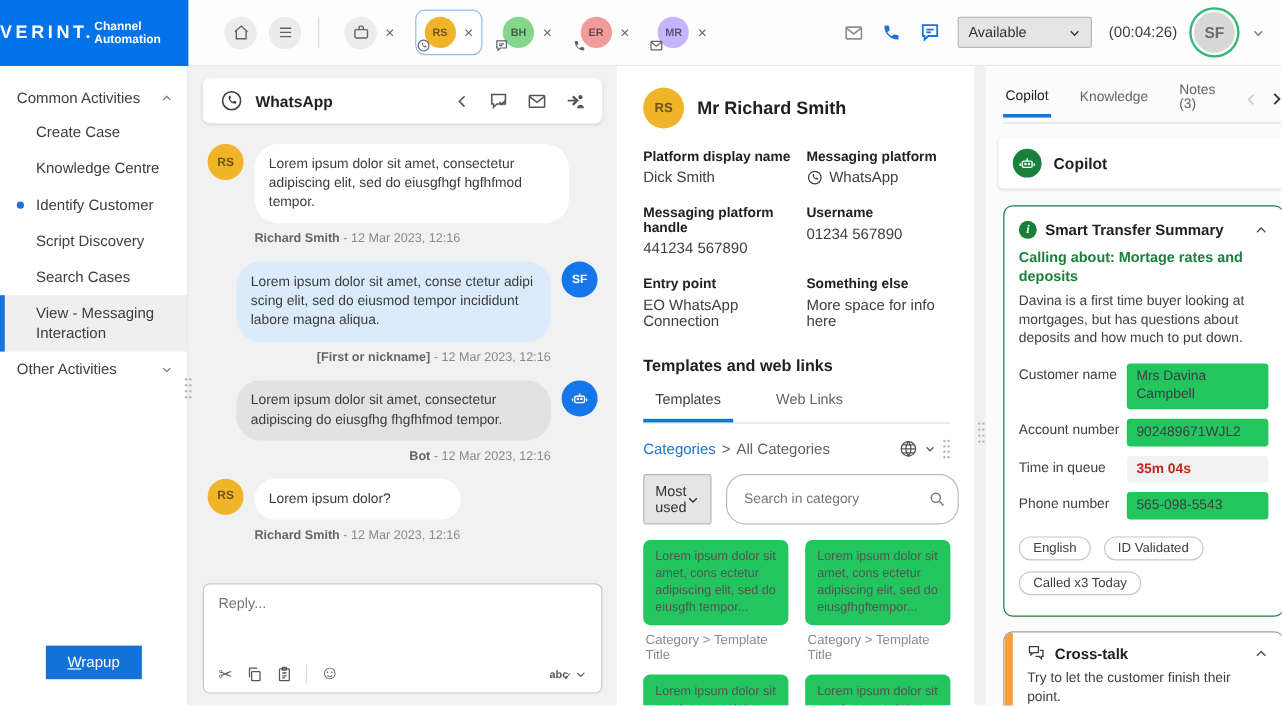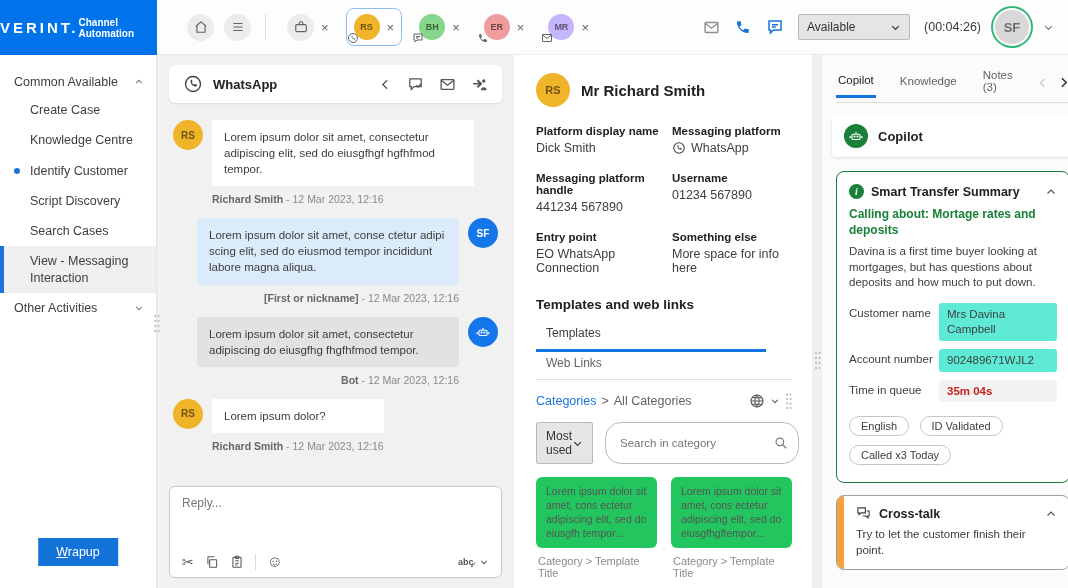--- a/index.html
+++ b/index.html
@@ -60,21 +60,21 @@
     display:flex; flex-direction:column; }
   .chat-head { background:#fff; border-radius:6px; box-shadow:0 1px 2px rgba(0,0,0,.10);
     height:38px; display:flex; align-items:center; padding:0 14px; gap:10px; flex:0 0 auto; }
   .chat-title { font-size:13px; font-weight:bold; color:#222; }
   .chat-head-icons { margin-left:auto; display:flex; align-items:center; gap:15px; color:#555; }
   .chat-body { flex:1; overflow:hidden; padding:4px 2px; }
   .msg-row { display:flex; gap:9px; margin:13px 2px; }
   .msg-row.right { justify-content:flex-end; }
   .msg-col { display:flex; flex-direction:column; }
   .msg-col.right { align-items:flex-end; }
-  .bubble { border-radius:0; padding:9px 12px; font-size:11.5px; line-height:1.4;
+  .bubble { border-radius:20px; padding:9px 12px; font-size:11.5px; line-height:1.4;
     max-width:262px; color:#3c3c3c; }
   .bubble.customer { background:#fff; }
   .bubble.agent { background:#dcebfb; }
   .bubble.bot { background:#e2e2e2; }
   .msg-meta { font-size:10.5px; color:#8a8a8a; margin-top:7px; }
   .msg-meta b { color:#666; }
   .msg-av { width:30px; height:30px; font-size:10px; }
   .av-rs { background:#f0b429; color:rgba(0,0,0,.55); }
   .av-agent { background:#1476e8; color:#fff; }
   .reply-box { background:#fff; border:1px solid #c9c9c9; border-radius:6px; flex:0 0 auto;
@@ -90,21 +90,21 @@
 
   
   .details { width:298px; flex:0 0 auto; background:#fff; padding:18px 20px 0 22px; overflow:hidden; }
   .d-head { display:flex; align-items:center; gap:11px; margin-bottom:18px; }
   .d-head .av { width:34px; height:34px; font-size:11px; }
   .d-name { font-size:15px; font-weight:bold; color:#202124; }
   .fields { display:grid; grid-template-columns:1.05fr 1fr; gap:17px 10px; margin-bottom:22px; }
   .f-label { font-size:11.5px; font-weight:bold; color:#202124; margin-bottom:4px; }
   .f-value { font-size:12.5px; color:#3c4043; display:flex; align-items:center; gap:5px; }
   .t-heading { font-size:13.5px; font-weight:bold; color:#202124; margin-bottom:10px; }
-  .t-tabs { display:flex; border-bottom:1px solid #e0e0e0; margin-bottom:12px;flex-direction:column; }
+  .t-tabs { display:flex; border-bottom:1px solid #e0e0e0; margin-bottom:12px; }
   .t-tab { font-size:12px; color:#5f6368; padding:4px 10px 9px; margin-right:26px; }
   .t-tab.active { color:#3c4043; border-bottom:3px solid #1274e0; }
   .crumb-row { display:flex; align-items:center; font-size:12.5px; margin-bottom:12px; }
   .crumb-link { color:#1a73d9; }
   .crumb-sep { color:#5f6368; margin:0 5px; }
   .crumb-cur { color:#5f6368; }
   .crumb-icons { margin-left:auto; display:flex; align-items:center; gap:5px; color:#555; }
   .ctrl-row { display:flex; gap:12px; margin-bottom:13px; }
   .sel-most { width:104px; padding:6px 9px; font-size:12px; }
   .search-pill { flex:1; border:1px solid #bbb; border-radius:16px; display:flex;
@@ -136,21 +136,21 @@
   .scard-head { display:flex; align-items:center; gap:7px; margin-bottom:8px; }
   .info-ic { width:15px; height:15px; border-radius:50%; background:#188038; color:#fff;
     font-size:10px; font-weight:bold; display:flex; align-items:center; justify-content:center;
     font-family:"Liberation Serif","DejaVu Serif",serif; font-style:italic; }
   .scard-title { font-size:12.5px; font-weight:bold; color:#202124; }
   .scard-head .chev { margin-left:auto; color:#555; }
   .s-topic { font-size:12px; font-weight:bold; color:#188038; line-height:1.3; margin-bottom:6px; }
   .s-body { font-size:11.5px; color:#3c4043; line-height:1.35; margin-bottom:12px; }
   .srow { display:flex; margin-bottom:8px; }
   .slabel { flex:0 0 90px; font-size:11.5px; color:#3c4043; padding-top:4px; }
-  .sval { background:#5eead4; border-radius:3px; padding:4px 8px; font-size:11.5px;
+  .sval { background:#22c55e; border-radius:3px; padding:4px 8px; font-size:11.5px;
     color:#3c4043; flex:1; line-height:1.3; }
   .sval.alert { color:#c5221f; font-weight:bold; background:#f2f2f2; }
   .tags { padding:6px 0 2px; }
   .tagpill { display:inline-block; border:1px solid #c6c6c6; border-radius:12px;
     padding:3px 11px; font-size:11px; color:#3c4043; margin:0 6px 9px 0; background:#fff; }
   .wcard { background:#fff; border:1px solid #9aa0a6; border-radius:8px; overflow:hidden;
     display:flex; margin-bottom:14px; }
   .wbar { width:7px; background:#f5a03c; flex:0 0 auto; }
   .wbody { padding:10px 12px; flex:1; }
   .whead { display:flex; align-items:center; gap:8px; margin-bottom:6px; color:#3c4043; }
@@ -279,21 +279,21 @@
           <path d="M5 9 L12 16 L19 9"></path>
         </svg>
     </span>
   </div>
 </div>
 
 <div class="main">
 
   <div class="sidebar">
     <div class="sb-section">
-      <span>Common Available</span>
+      <span>Common Activities</span>
       <span>
         <svg width="10" height="10" viewBox="0 0 24 24" fill="none" stroke="#777" stroke-width="2.5">
             <path d="M5 15 L12 8 L19 15"></path>
           </svg>
       </span>
     </div>
     <div class="sb-items">
       <div class="sb-item"><span>Create Case</span></div>
       <div class="sb-item"><span>Knowledge Centre</span></div>
       <div class="sb-item"><span class="dot"></span><span>Identify Customer</span></div>
@@ -637,20 +637,24 @@
         <span class="sval">Mrs Davina Campbell</span>
       </div>
       <div class="srow">
         <span class="slabel">Account number</span>
         <span class="sval">902489671WJL2</span>
       </div>
       <div class="srow">
         <span class="slabel">Time in queue</span>
         <span class="sval alert">35m 04s</span>
       </div>
+      <div class="srow">
+        <span class="slabel">Phone number</span>
+        <span class="sval">565-098-5543</span>
+      </div>
 
       <div class="tags">
         <span class="tagpill">English</span>
         <span class="tagpill">ID Validated</span>
         <span class="tagpill">Called x3 Today</span>
       </div>
     </div>
 
     <div class="wcard">
       <div class="wbar"></div>

